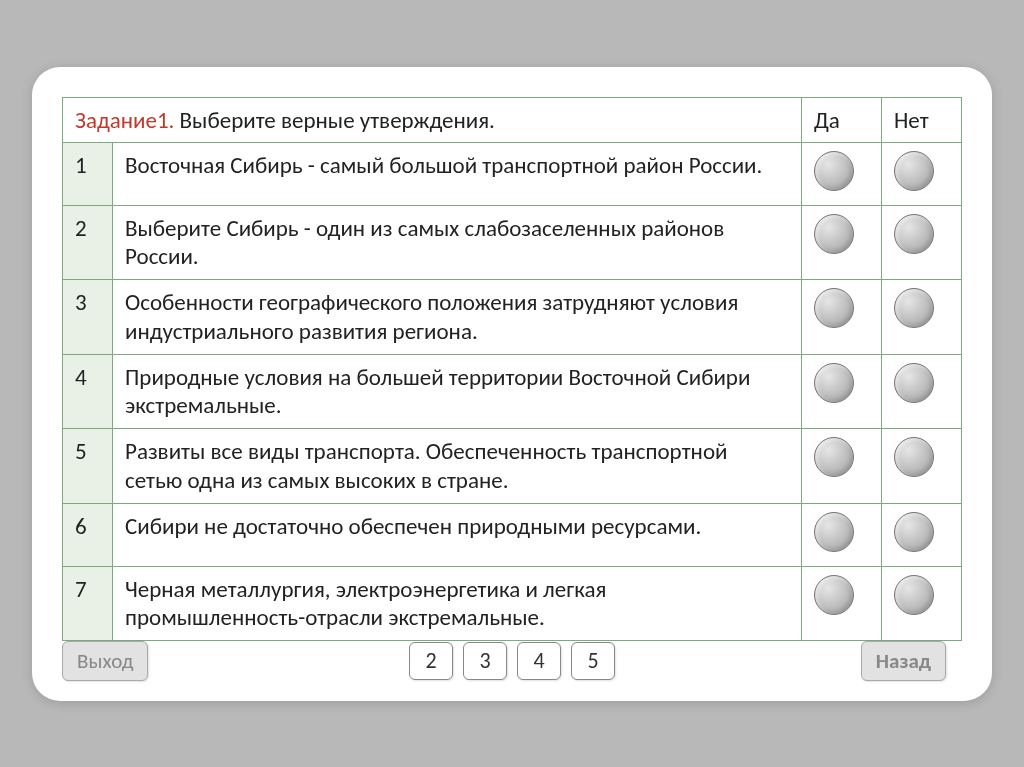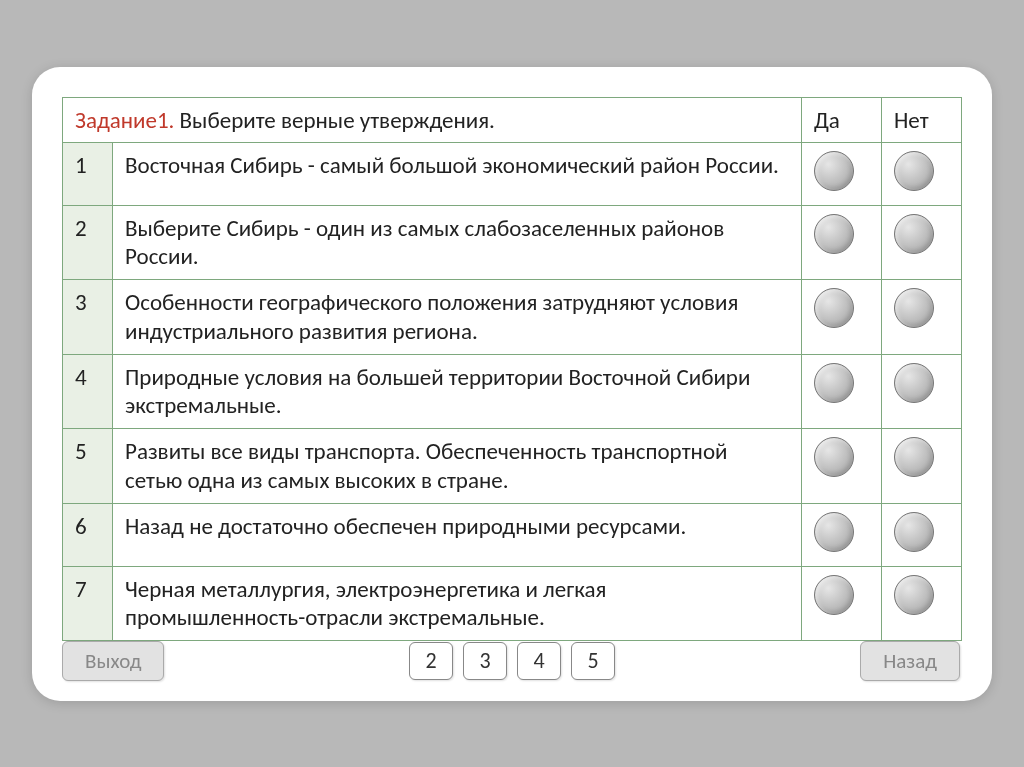--- a/index.html
+++ b/index.html
@@ -85,46 +85,46 @@
     align-items: center;
     justify-content: center;
     cursor: pointer;
     box-shadow: 1px 1px 2px rgba(0,0,0,0.12);
   }
   .nav-btn {
     position: absolute;
     border: 1.5px solid #aaa;
     background: #e2e2e2;
     border-radius: 6px;
-    padding: 6px 22px;
+    padding: 6px 14px;
     font-size: 21px;
     color: #888;
     cursor: pointer;
     box-shadow: 1px 1px 2px rgba(0,0,0,0.12);
   }
   .exit-btn { left: 0; }
-  .back-btn { right: 2px; }
+  .back-btn { right: 16px; font-weight: bold; }
 </style>
 </head>
 <body>
 
 <div class="card">
   <table class="table">
     <tbody>
         <tr class="header-row">
       <td colspan="2">
         <span class="task-label">Задание1.</span><span> Выберите верные утверждения.</span>
       </td>
       <td class="da-th">Да</td>
       <td class="net-th">Нет</td>
     </tr>
 
     <tr>
       <td class="num-cell">1</td>
-      <td class="stmt-cell">Восточная Сибирь - самый большой экономический район России.</td>
+      <td class="stmt-cell">Восточная Сибирь - самый большой транспортной район России.</td>
       <td class="ans-cell"><span class="radio-btn"></span></td>
       <td class="ans-cell"><span class="radio-btn"></span></td>
     </tr>
     <tr>
       <td class="num-cell">2</td>
       <td class="stmt-cell">Выберите Сибирь - один из самых слабозаселенных районов России.</td>
       <td class="ans-cell"><span class="radio-btn"></span></td>
       <td class="ans-cell"><span class="radio-btn"></span></td>
     </tr>
     <tr>
@@ -140,21 +140,21 @@
       <td class="ans-cell"><span class="radio-btn"></span></td>
     </tr>
     <tr>
       <td class="num-cell">5</td>
       <td class="stmt-cell">Развиты все виды транспорта. Обеспеченность транспортной сетью одна из самых высоких в стране.</td>
       <td class="ans-cell"><span class="radio-btn"></span></td>
       <td class="ans-cell"><span class="radio-btn"></span></td>
     </tr>
     <tr>
       <td class="num-cell">6</td>
-      <td class="stmt-cell">Назад не достаточно обеспечен природными ресурсами.</td>
+      <td class="stmt-cell">Сибири не достаточно обеспечен природными ресурсами.</td>
       <td class="ans-cell"><span class="radio-btn"></span></td>
       <td class="ans-cell"><span class="radio-btn"></span></td>
     </tr>
     <tr>
       <td class="num-cell">7</td>
       <td class="stmt-cell">Черная металлургия, электроэнергетика и легкая промышленность-отрасли экстремальные.</td>
       <td class="ans-cell"><span class="radio-btn"></span></td>
       <td class="ans-cell"><span class="radio-btn"></span></td>
     </tr>
   </tbody>

